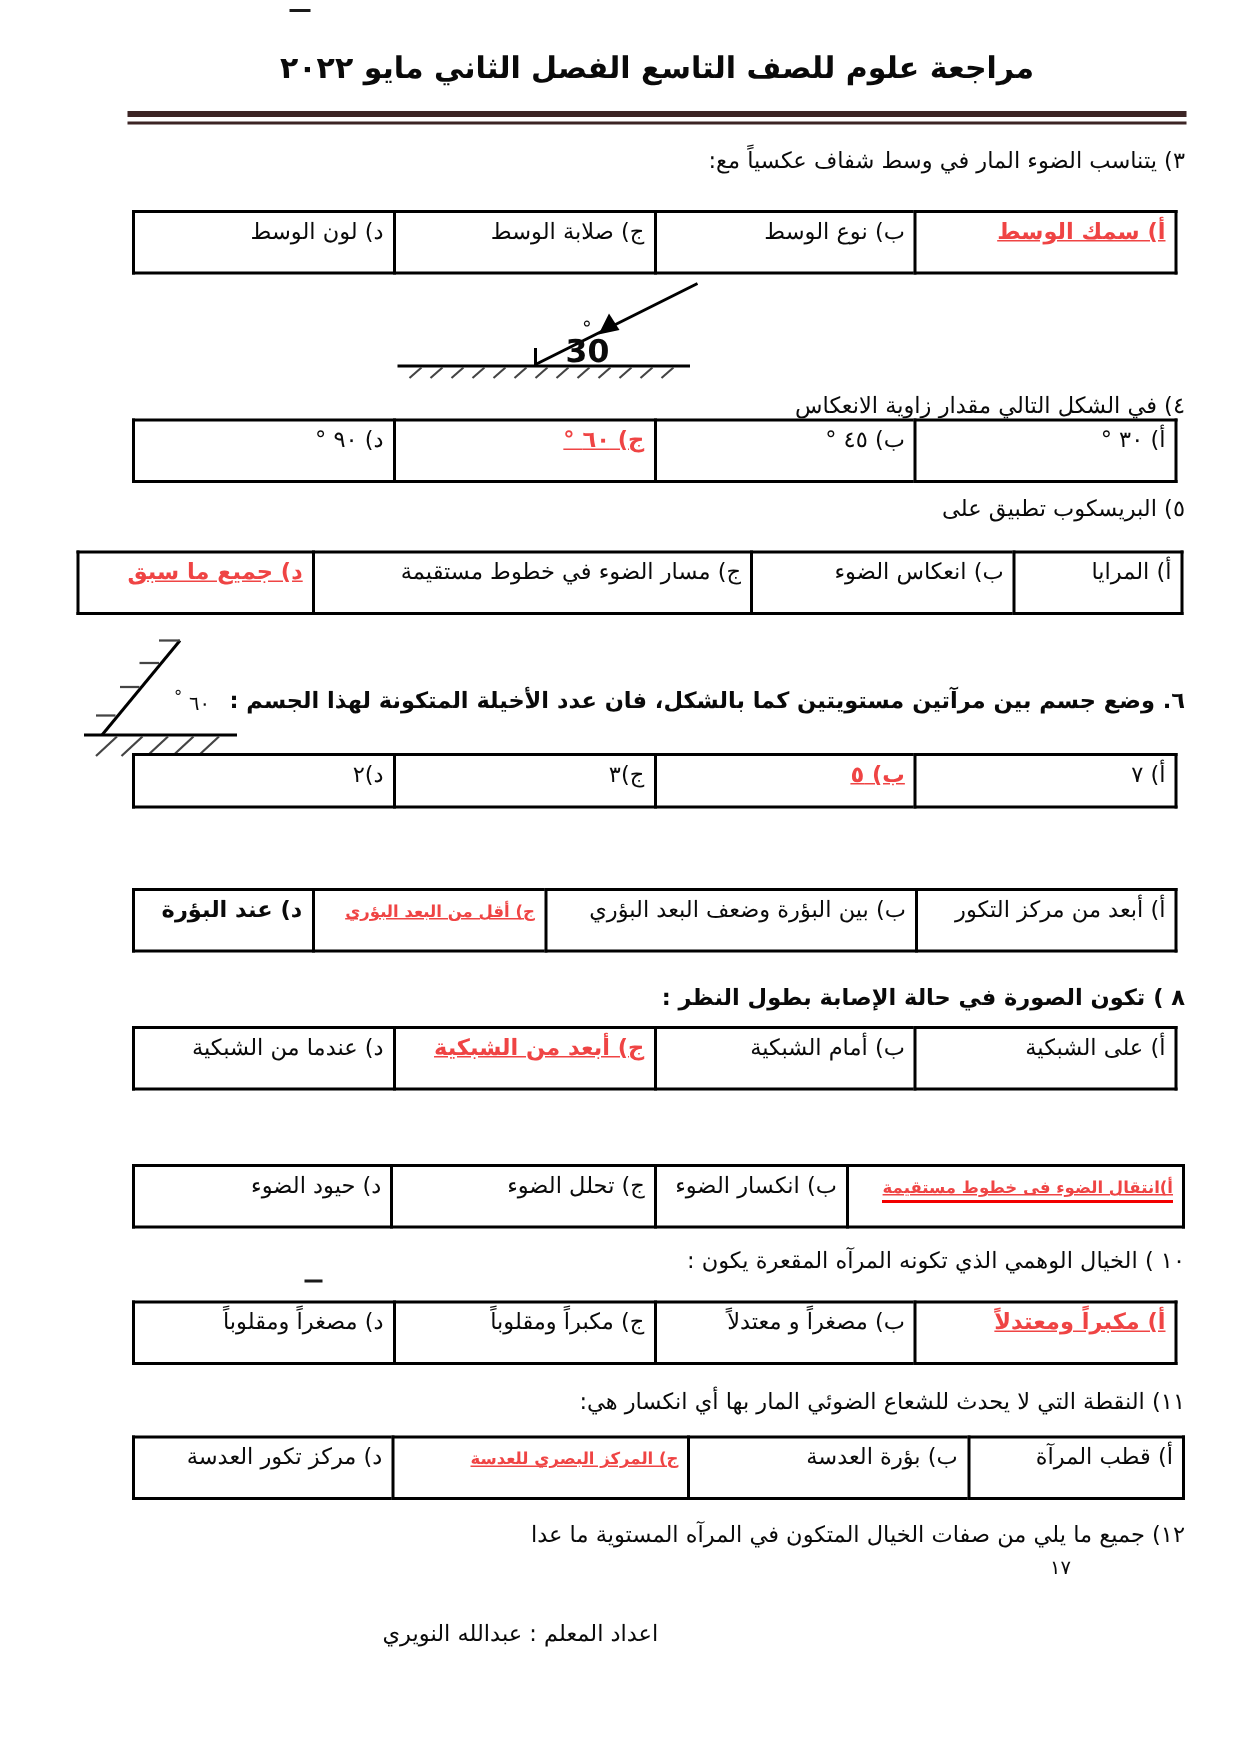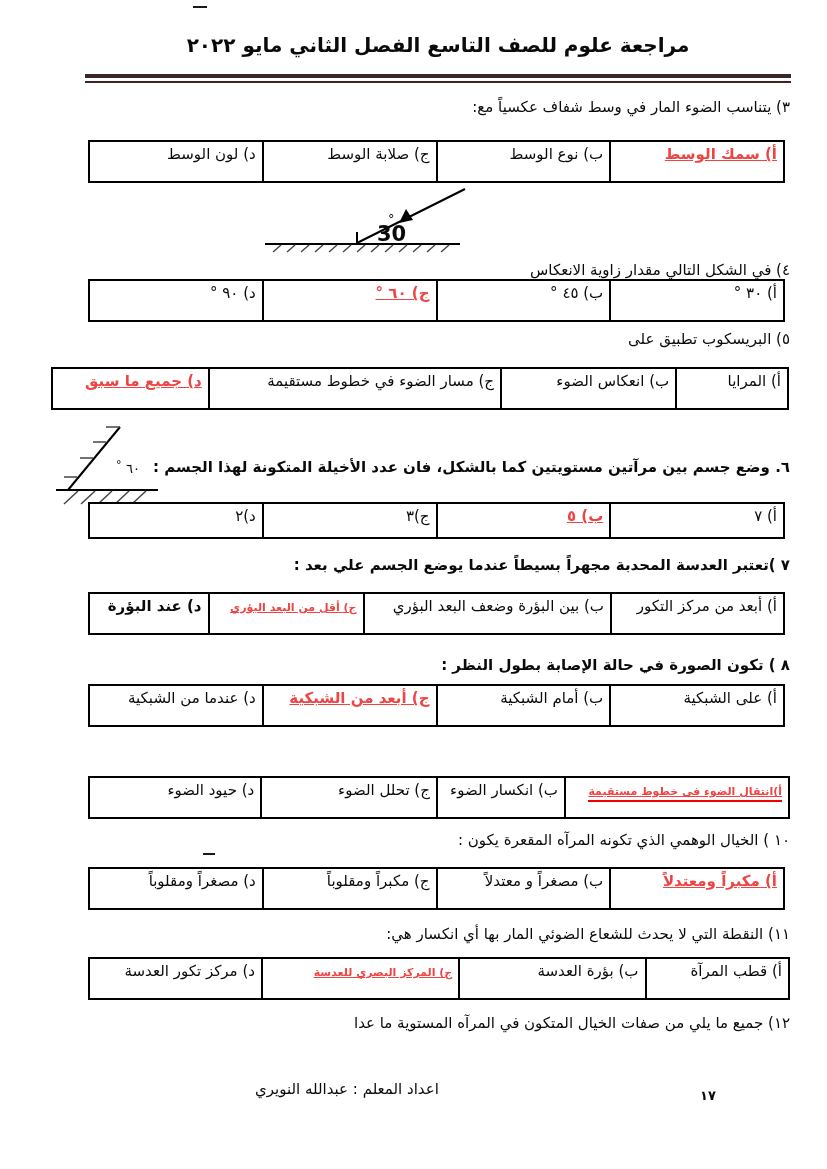--- a/index.html
+++ b/index.html
@@ -29,21 +29,21 @@
   }
   table.tbl.short td{height:30px;}
   td span{white-space:nowrap;display:inline-block;}
   .answer-red{color:#ef4444;font-weight:bold;text-decoration:underline;}
   .dbl-underline{border-bottom:2px solid #f20000;padding-bottom:2px;}
   .bold-opt{font-weight:bold;}
   .small-opt{font-size:11px;}
   svg{position:absolute;overflow:visible;}
   svg text{font-family:"DejaVu Sans",sans-serif;fill:#0a0a0a;}
   .footer-left{position:absolute;left:255px;top:1080px;direction:rtl;font-size:15px;}
-  .footer-page{position:absolute;left:700px;top:1088px;font-size:13px;font-weight:bold;}
+  .footer-page{position:absolute;left:700px;top:1038px;font-size:13px;}
 </style>
 </head>
 <body>
 
 <div class="page">
 
   <div class="stray" style="left:193px;top:6px;width:14px;"></div>
 
   <div class="title">مراجعة علوم للصف التاسع الفصل الثاني مايو ٢٠٢٢</div>
   <div class="rule-thick"></div>
@@ -158,21 +158,20 @@
     <tbody>
         <tr>
       <td><span>أ) ٧</span></td>
       <td><span class="answer-red">ب) ٥</span></td>
       <td><span>ج)٣</span></td>
       <td><span>د)٢</span></td>
     </tr>
   </tbody>
     </table>
 
-  <div class="q bold" style="top:556px;">٧ )تعتبر العدسة المحدبة مجهراً بسيطاً عندما يوضع الجسم علي بعد :</div>
   <table class="tbl" style="left:88px;top:592px;width:697px;">
     <colgroup>
         <col style="width:24.9%">
         <col style="width:35.6%">
         <col style="width:22.3%">
         <col style="width:17.2%">
       </colgroup>
     <tbody>
         <tr>
       <td><span>أ) أبعد من مركز التكور</span></td>

